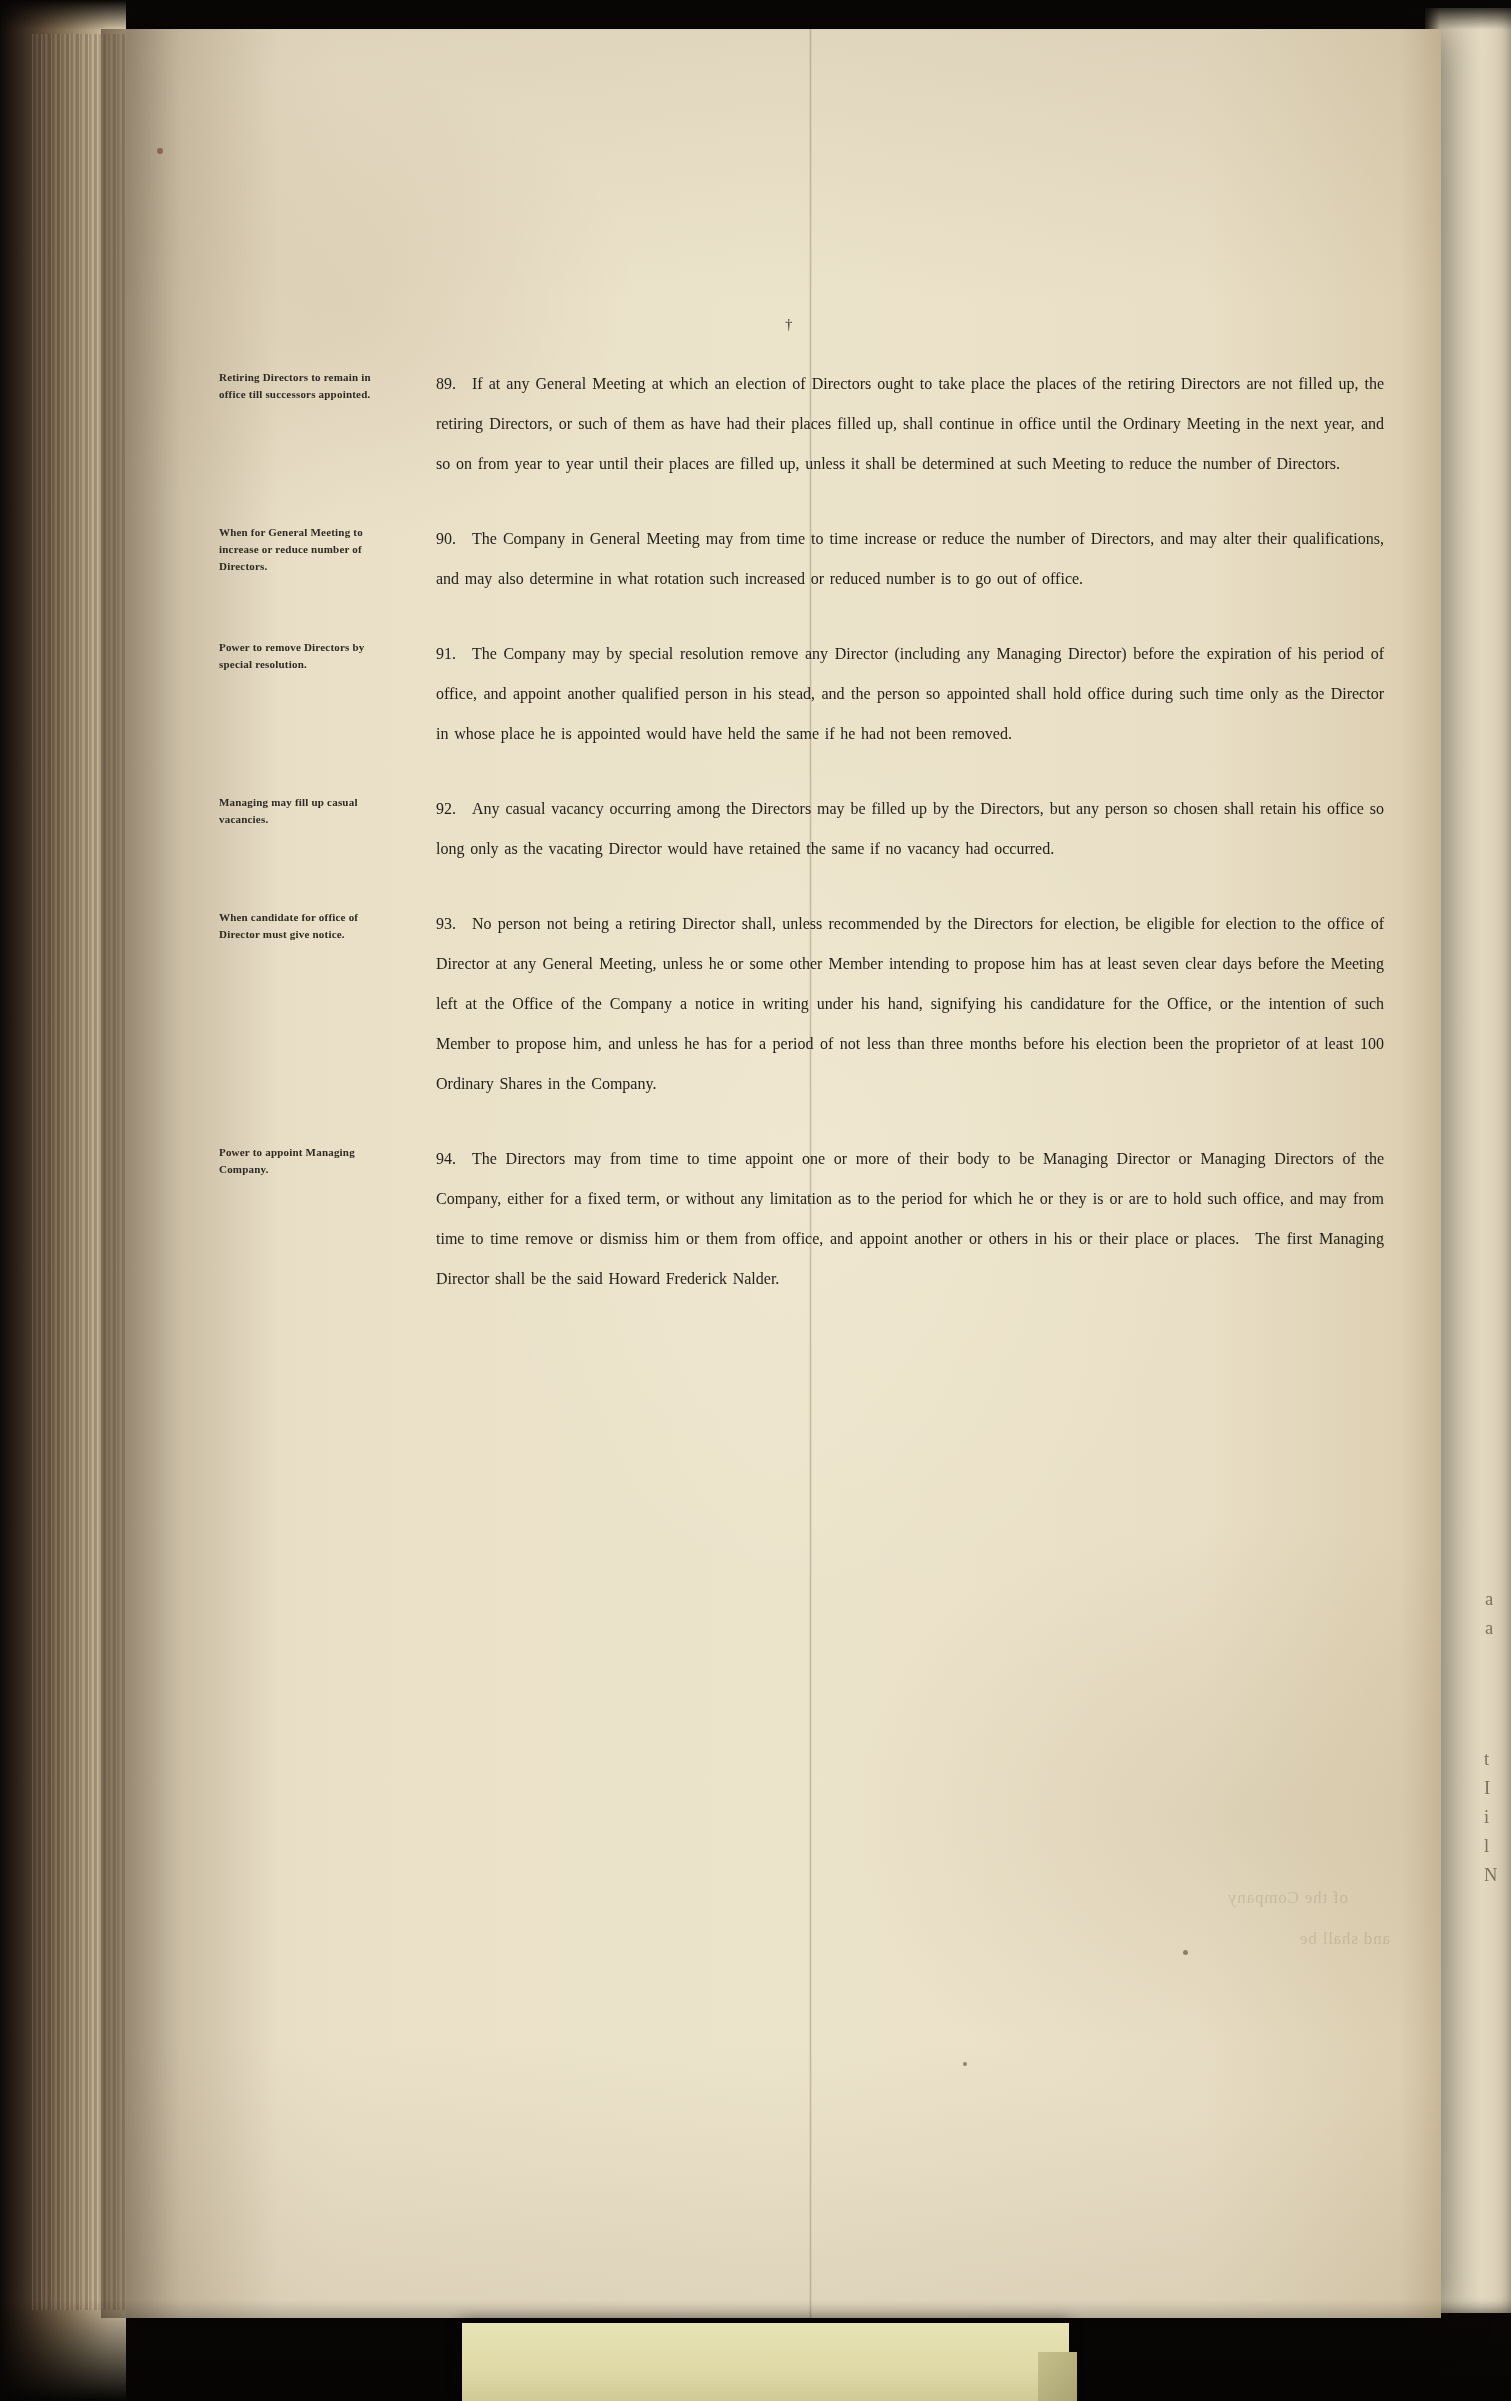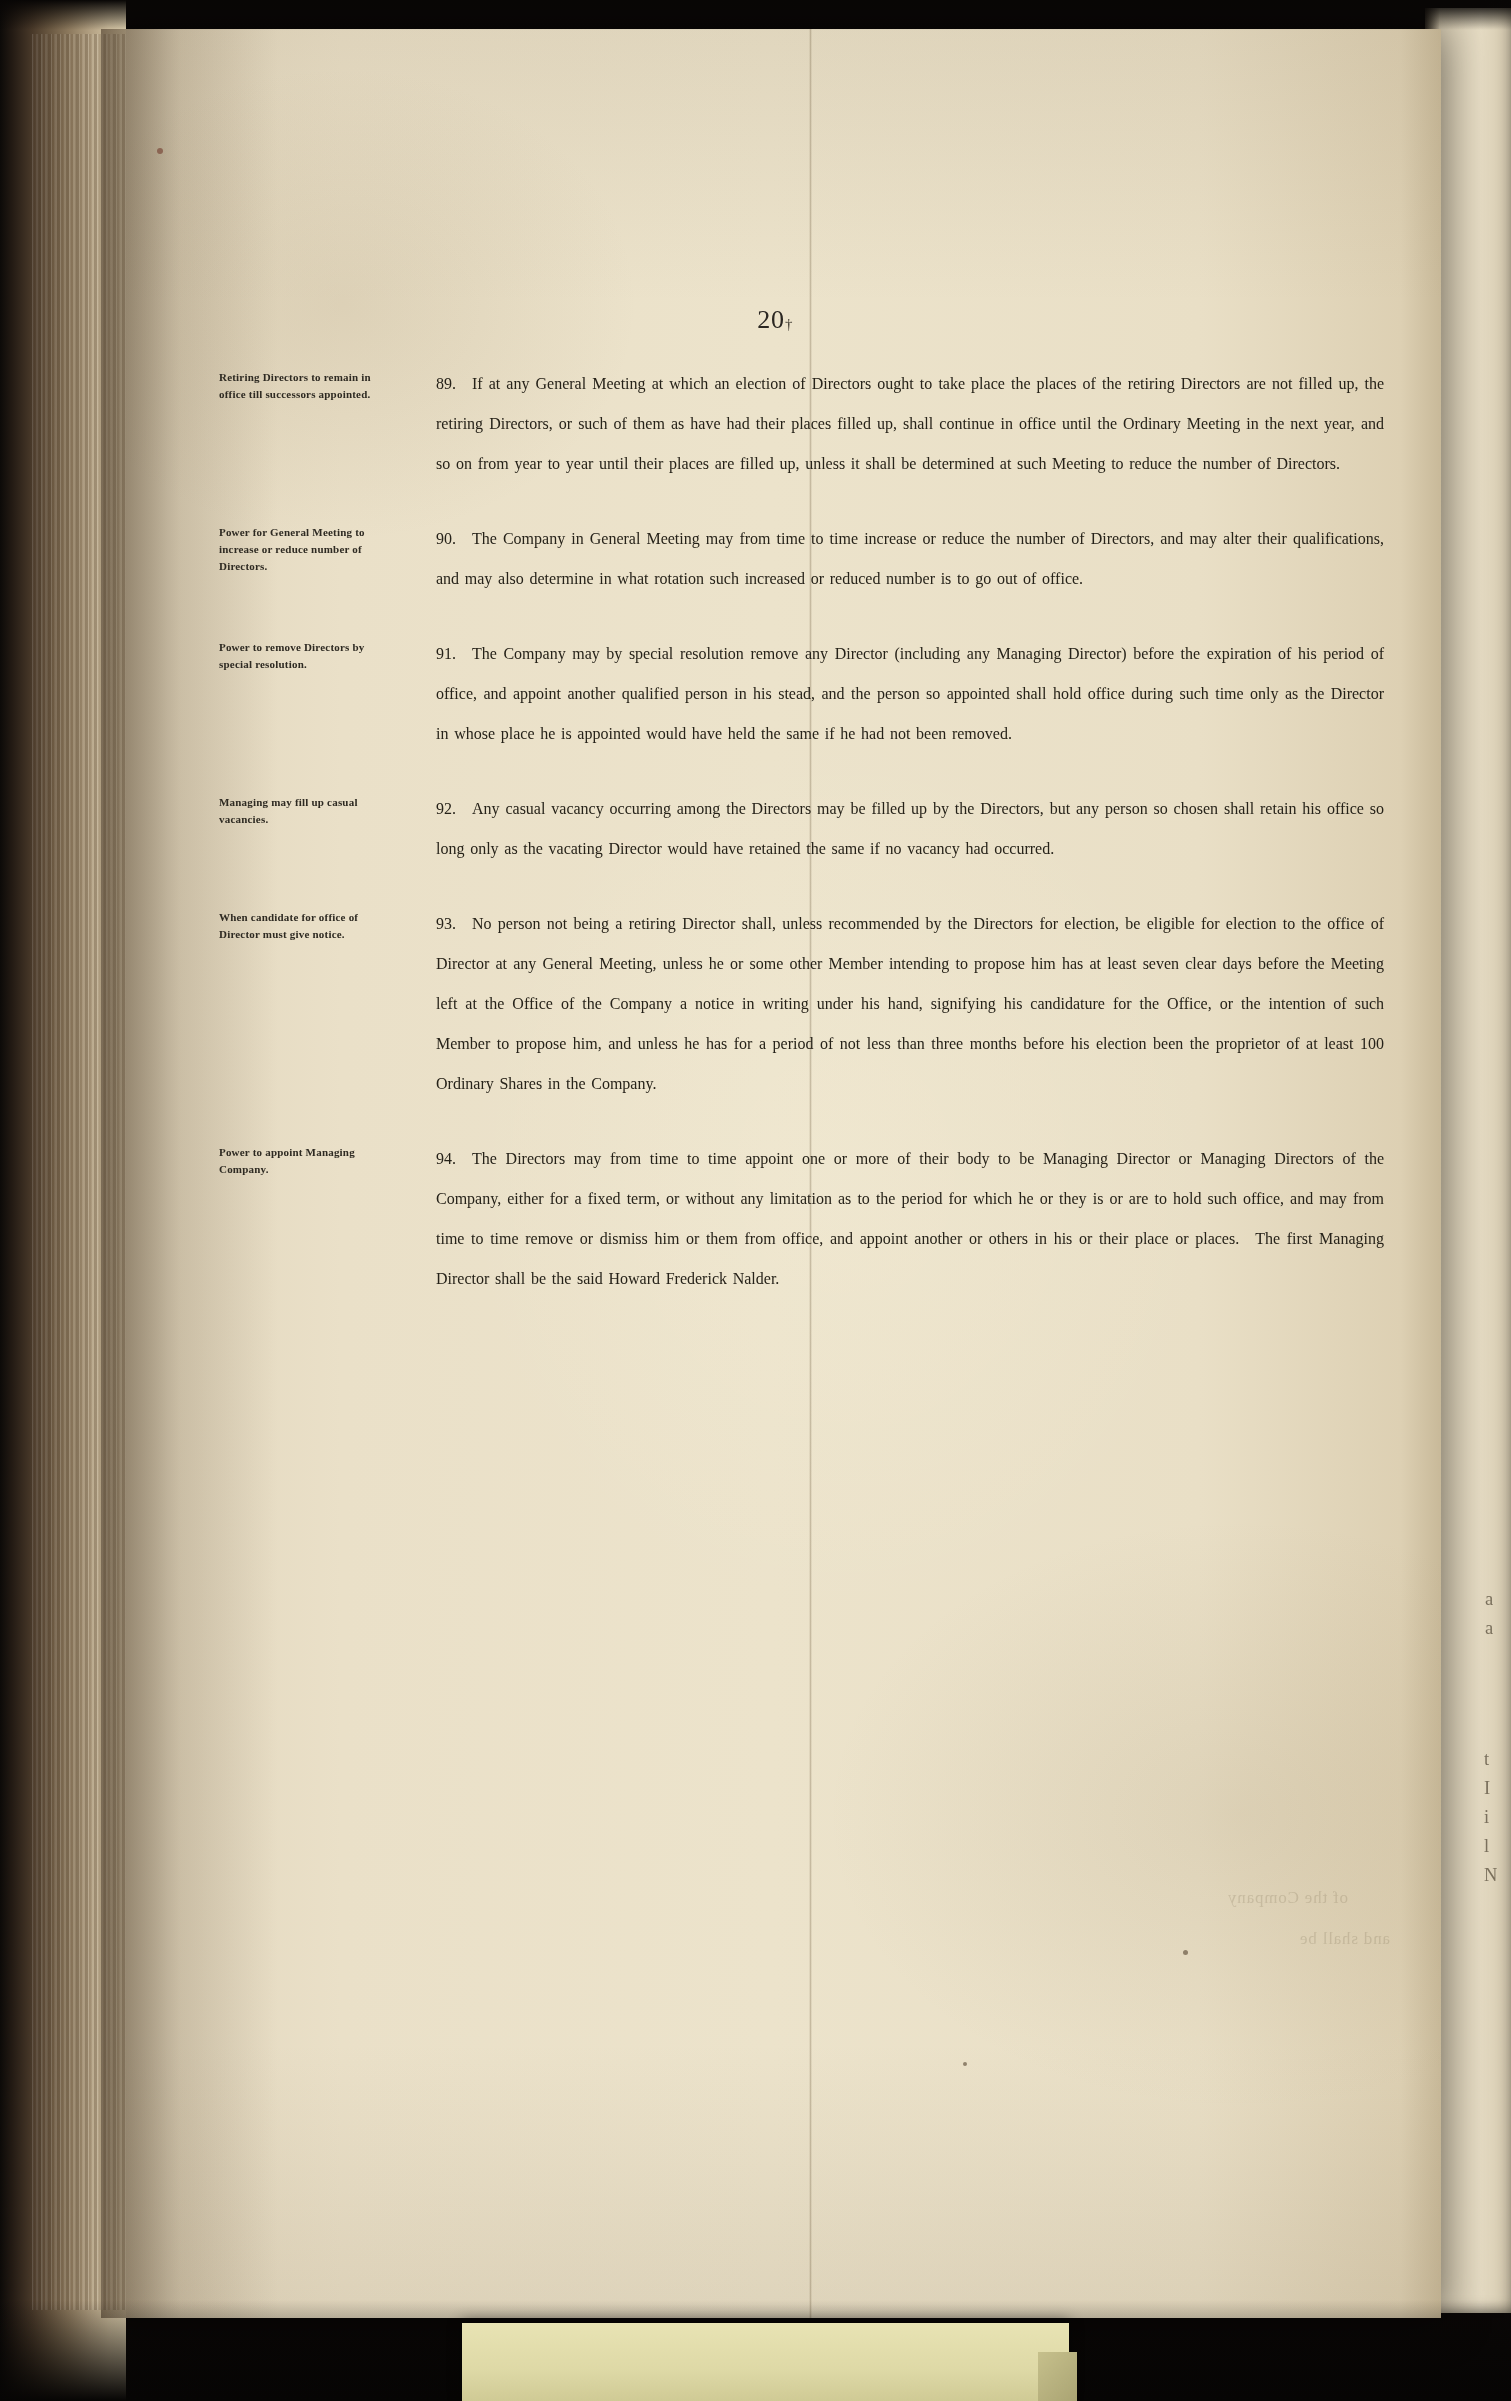--- a/index.html
+++ b/index.html
@@ -279,32 +279,31 @@
 
   <div class="showthrough" style="left:1129px; top:1888px; width:219px;">of the Company</div>
   <div class="showthrough" style="left:1188px; top:1929px; width:202px;">and shall be</div>
 
   <div class="speck" style="left:157px; top:148px; width:5.9px; height:5.9px;"></div>
   <div class="speck" style="left:1183px; top:1950px; width:5px; height:5px; background:#6a5a44;"></div>
   <div class="speck" style="left:963px; top:2062px; width:4.2px; height:4.2px; background:#6a5a44;"></div>
 
   <div class="page-content">
 
-    <div class="folio">20</div>
     <div class="folio-mark">†</div>
 
     <div class="body-col">
 
       <div class="para">
         <div class="marginal">Retiring Directors to remain in office till successors appointed.</div>
         <p class="no-indent">89. If at any General Meeting at which an election of Directors ought to take place the places of the retiring Directors are not filled up, the retiring Directors, or such of them as have had their places filled up, shall continue in office until the Ordinary Meeting in the next year, and so on from year to year until their places are filled up, unless it shall be determined at such Meeting to reduce the number of Directors.</p>
       </div>
 
       <div class="para">
-        <div class="marginal">Power for General Meeting to increase or reduce number of Directors.</div>
+        <div class="marginal">When for General Meeting to increase or reduce number of Directors.</div>
         <p class="no-indent">90. The Company in General Meeting may from time to time increase or reduce the number of Directors, and may alter their qualifications, and may also determine in what rotation such increased or reduced number is to go out of office.</p>
       </div>
 
       <div class="para">
         <div class="marginal">Power to remove Directors by special resolution.</div>
         <p class="no-indent">91. The Company may by special resolution remove any Director (including any Managing Director) before the expiration of his period of office, and appoint another qualified person in his stead, and the person so appointed shall hold office during such time only as the Director in whose place he is appointed would have held the same if he had not been removed.</p>
       </div>
 
       <div class="para">
         <div class="marginal">Managing may fill up casual vacancies.</div>

